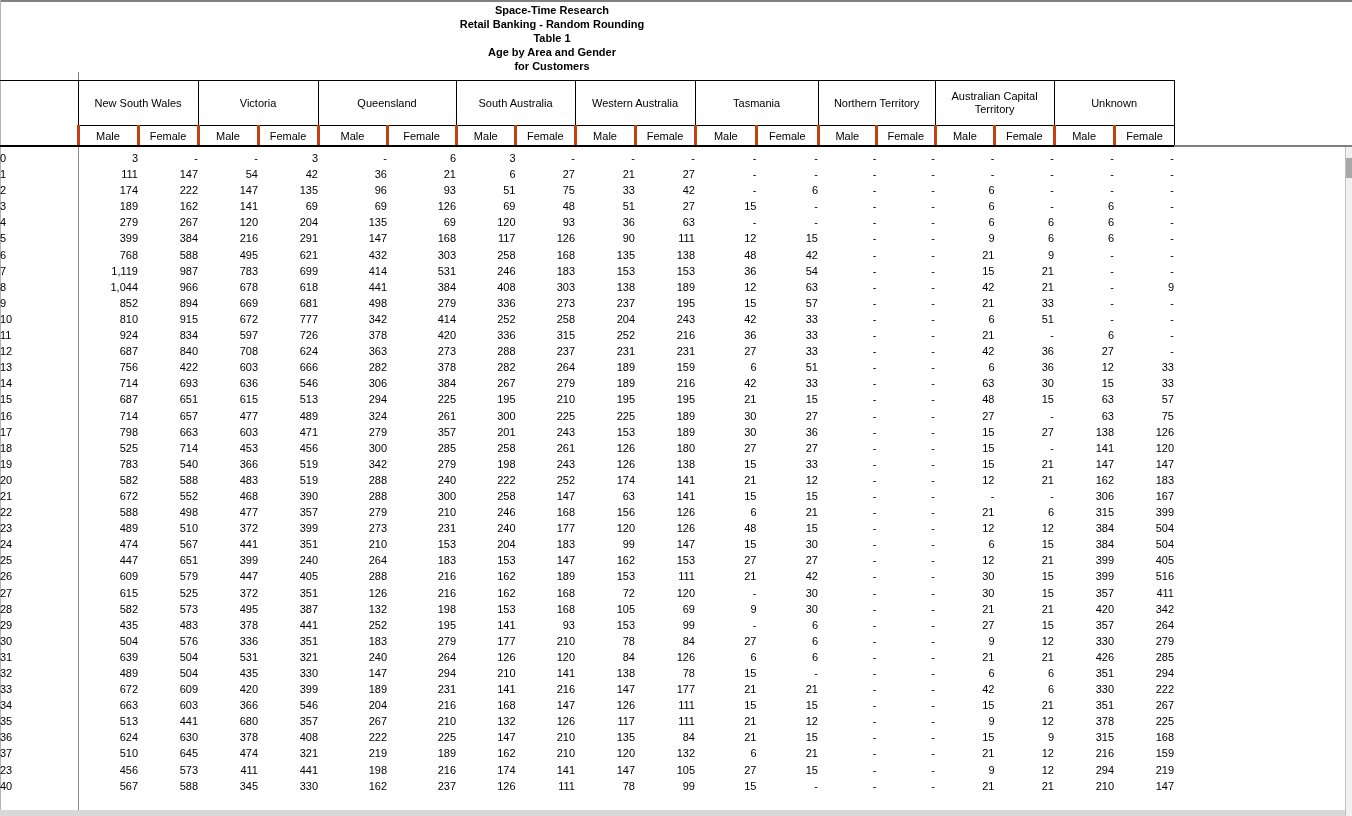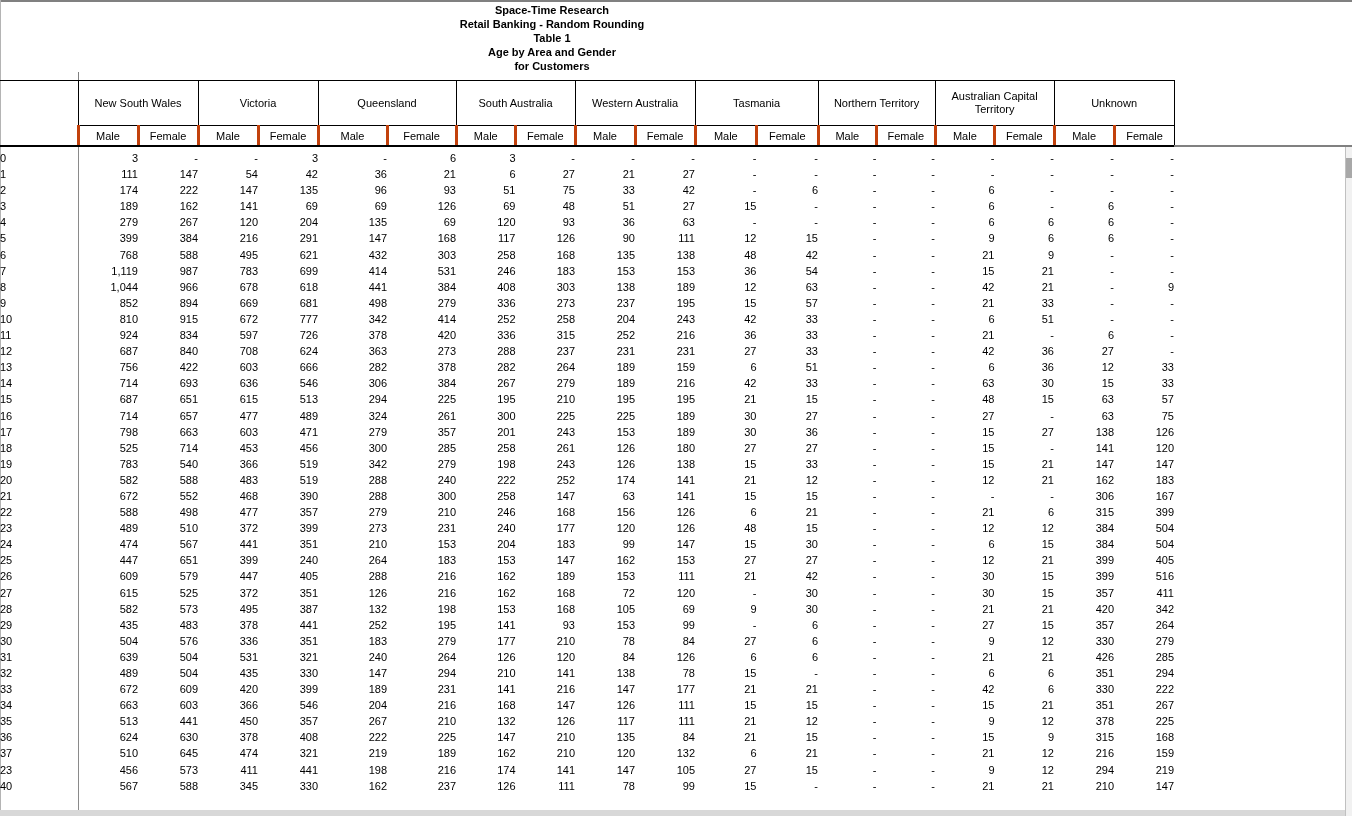--- a/index.html
+++ b/index.html
@@ -863,21 +863,21 @@
         <td class="v">-</td>
         <td class="v">15</td>
         <td class="v">21</td>
         <td class="v">351</td>
         <td class="v">267</td>
       </tr>
       <tr>
         <td class="age">35</td>
         <td class="v">513</td>
         <td class="v">441</td>
-        <td class="v">450</td>
+        <td class="v">680</td>
         <td class="v">357</td>
         <td class="v">267</td>
         <td class="v">210</td>
         <td class="v">132</td>
         <td class="v">126</td>
         <td class="v">117</td>
         <td class="v">111</td>
         <td class="v">21</td>
         <td class="v">12</td>
         <td class="v">-</td>

